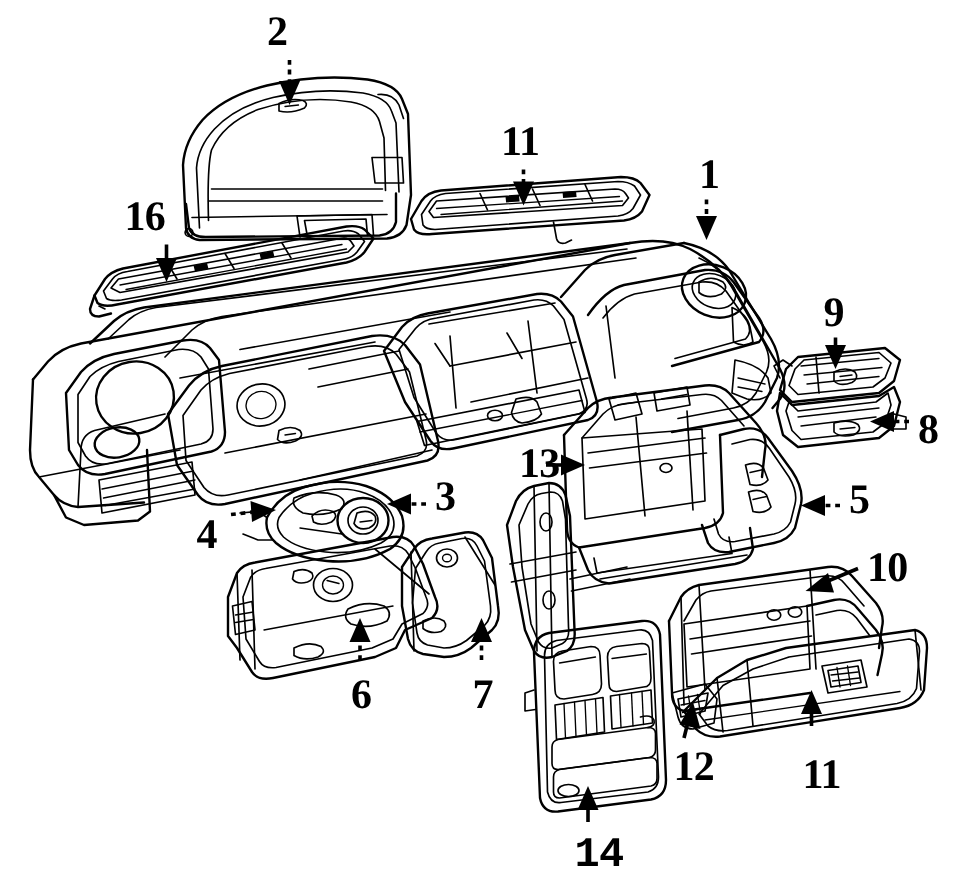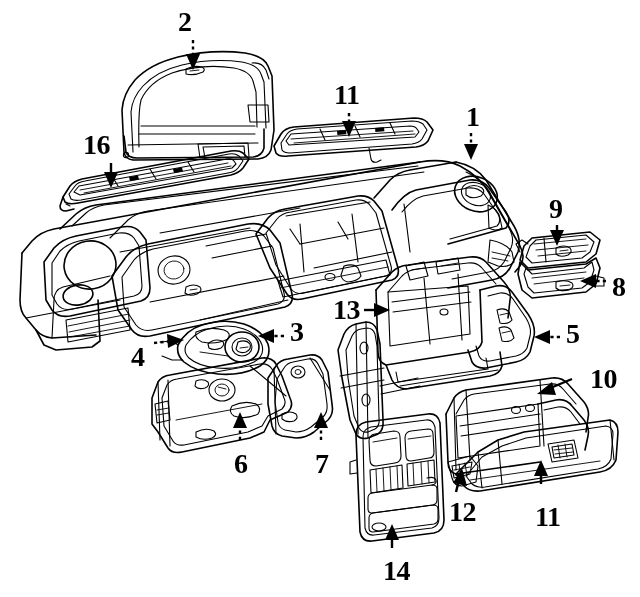--- a/index.html
+++ b/index.html
@@ -482,33 +482,33 @@
   <div class="callout" style="left:83px; top:131px;">16</div>
 
   <div class="callout" style="left:334px; top:81px;">11</div>
 
   <div class="callout" style="left:466px; top:103px;">1</div>
 
   <div class="callout" style="left:549px; top:195px;">9</div>
 
   <div class="callout" style="left:612px; top:273px;">8</div>
 
-  <div class="callout" style="left:333px; top:296px;">13</div>
+  <div class="callout" style="left:346px; top:296px;">13</div>
 
   <div class="callout" style="left:290px; top:318px;">3</div>
 
   <div class="callout" style="left:131px; top:343px;">4</div>
 
   <div class="callout" style="left:566px; top:320px;">5</div>
 
-  <div class="callout" style="left:590px; top:365px;">10</div>
+  <div class="callout" style="left:578px; top:365px;">10</div>
 
   <div class="callout" style="left:234px; top:450px;">6</div>
 
   <div class="callout" style="left:315px; top:450px;">7</div>
 
   <div class="callout" style="left:449px; top:498px;">12</div>
 
   <div class="callout" style="left:535px; top:503px;">11</div>
 
-  <div class="callout" style="left:383px; top:557px;">14</div>
+  <div class="callout" style="left:383px; top:557px;font-family:Liberation Mono, monospace;">14</div>
 
 </div>
 
 </body></html>

